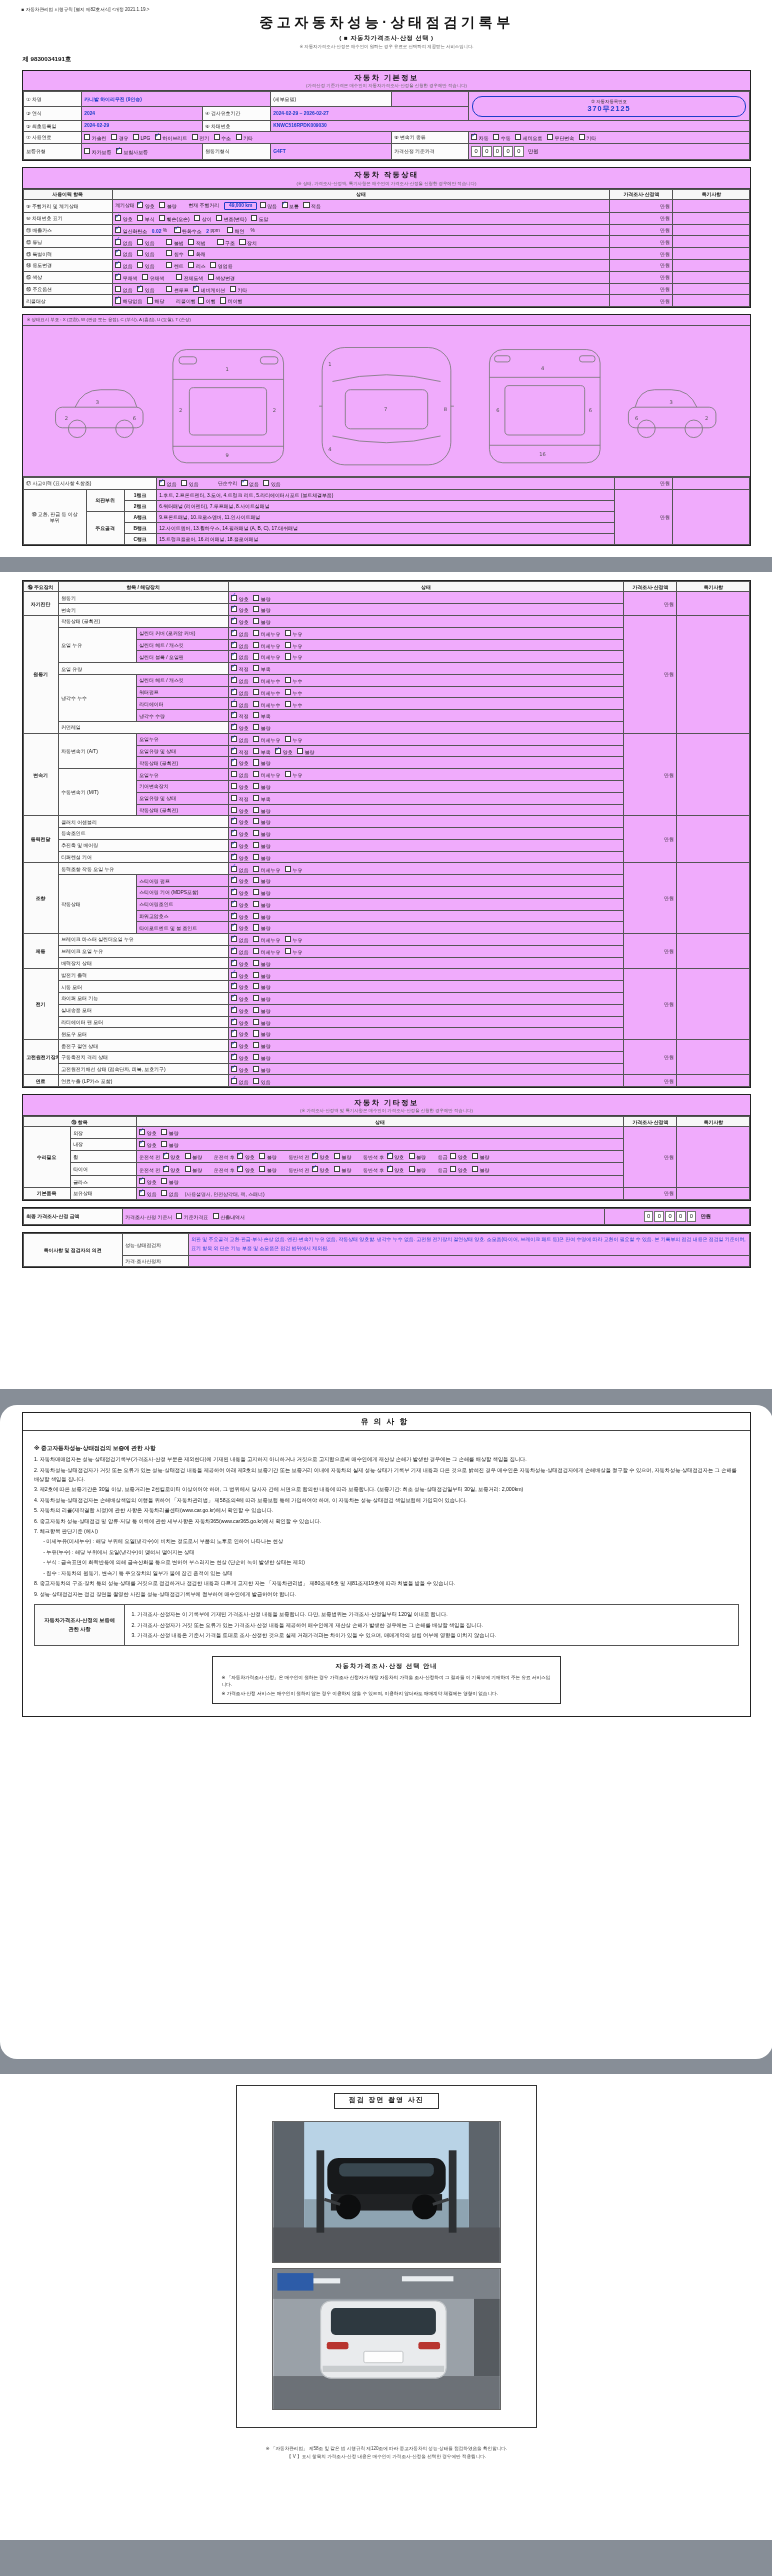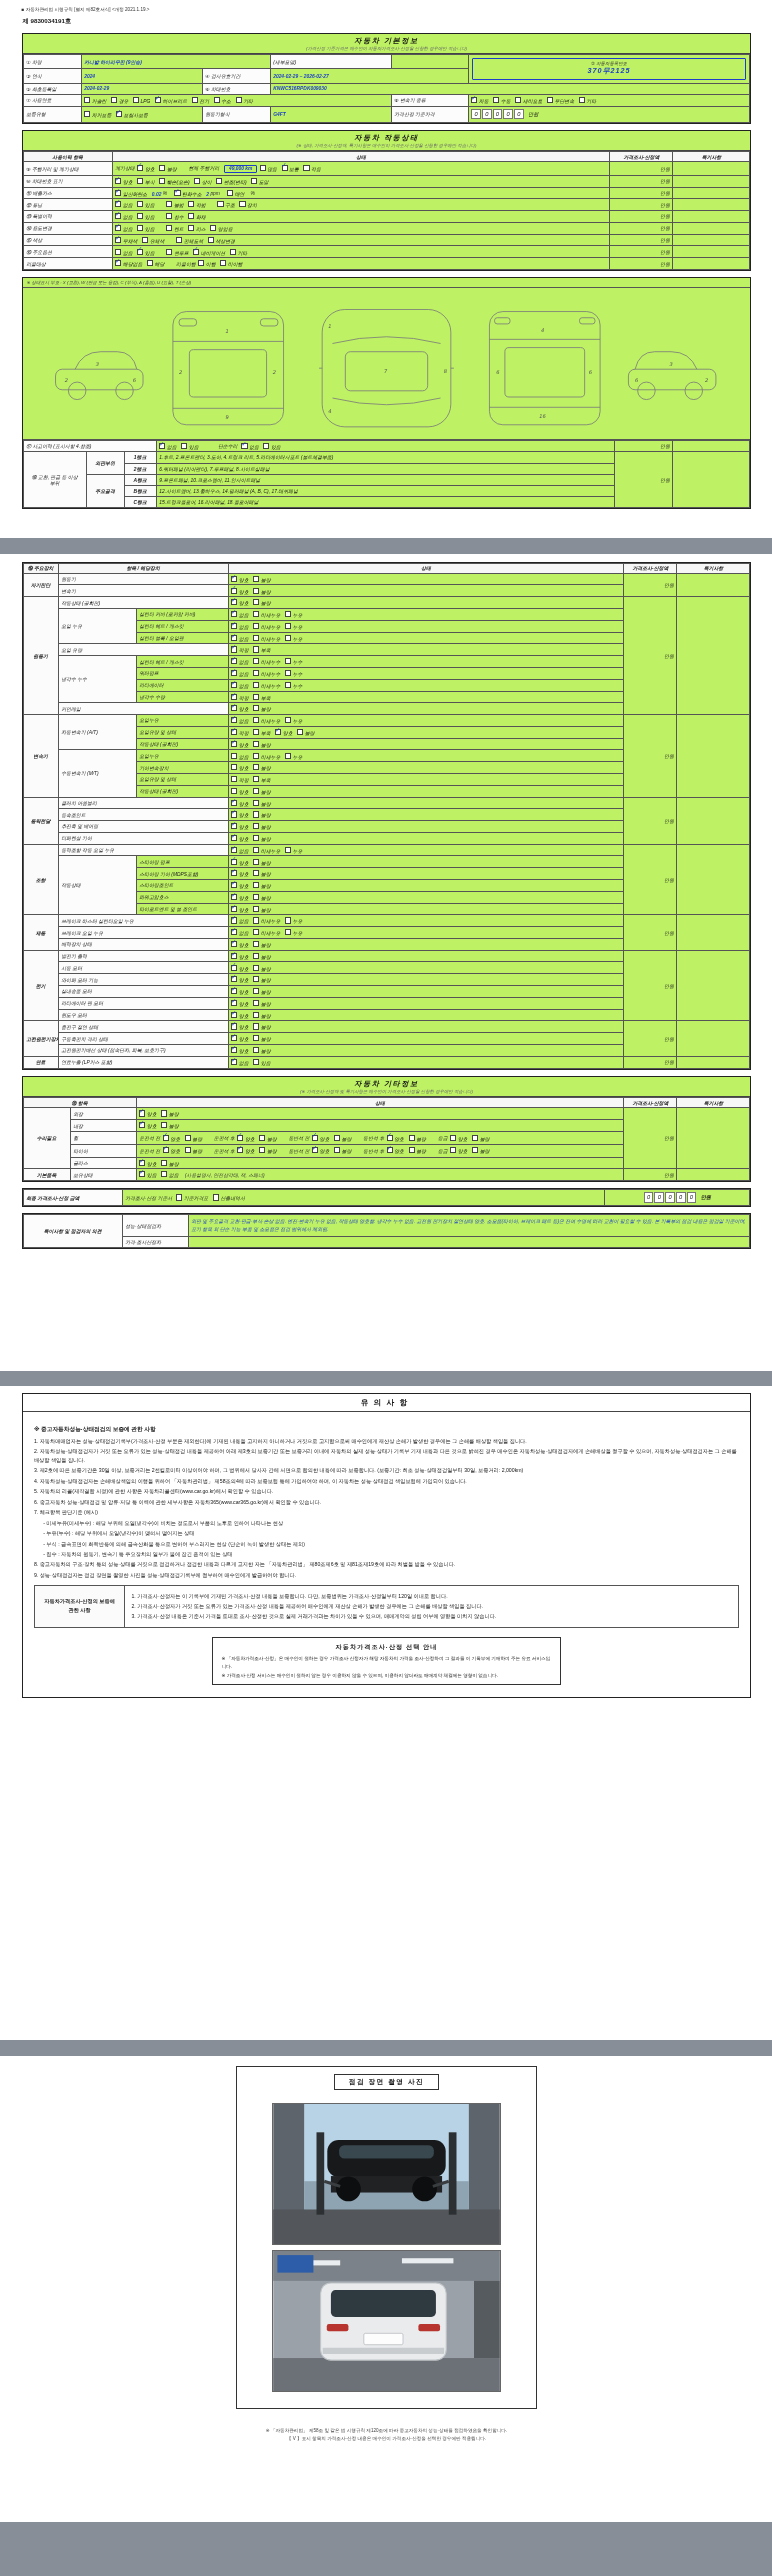--- a/index.html
+++ b/index.html
@@ -5,39 +5,39 @@
   html,body{margin:0;padding:0;}
   body{width:773px;height:2576px;overflow:hidden;background:#878e97;font-family:"Liberation Sans","DejaVu Sans",sans-serif;color:#151515;}
   .sheet{background:#fff;width:773px;box-sizing:border-box;padding:7.2px 21.6px 10.3px 21.6px;}
   .gap{height:15.5px;}
   .topnote{font-size:4.6px;color:#333;}
   .titlewrap{text-align:center;margin-top:2.1px;}
   .title{font-size:14px;font-weight:bold;letter-spacing:3.6px;}
   .subtitle{font-size:6.2px;font-weight:bold;margin-top:2.1px;letter-spacing:0.5px;}
   .subnote{font-size:4.4px;color:#666;margin-top:1px;}
   .docno{font-size:6.2px;font-weight:bold;margin:5.2px 0 1px 1px;}
-  .sec{border:1px solid #222;margin-top:6.2px;background:#bef264;font-style:italic;}
+  .sec{border:1px solid #222;margin-top:6.2px;background:#f0abfc;}
   .sec-head{text-align:center;padding:2.1px 1px;border-bottom:0.5px solid #444;}
   .sec-title{font-size:7.2px;font-weight:bold;letter-spacing:1.5px;}
   .sec-note{display:block;font-size:4.4px;color:#666;margin-top:0.5px;}
   table.tbl{width:100%;border-collapse:collapse;table-layout:fixed;}
   .tbl th,.tbl td{border:0.5px solid #555;font-size:4.9px;padding:2.1px 2.6px;vertical-align:middle;word-break:keep-all;overflow:hidden;}
   .tbl th{background:#f7f7f7;font-weight:bold;text-align:center;padding:1.5px;}
   td.lbl{background:#fcfcfc;}
   td.val{}
   .hand{color:#1c3ec9;font-weight:bold;}
   .vbox{display:inline-block;border:0.8px solid #1c3ec9;padding:0.5px 3.6px;margin:0 2.6px;border-radius:1px;}
   .cb{display:inline-block;width:4.1px;height:4.1px;border:0.5px solid #444;background:#fff;margin-right:1.5px;vertical-align:-0.5px;position:relative;}
   .cb.on::after{content:"✓";position:absolute;left:-1px;top:-4.1px;color:#1c3ec9;font-weight:bold;font-size:6.2px;}
   .opt{margin-right:4.6px;white-space:nowrap;display:inline-block;}
   .pre{margin-right:2.6px;color:#222;}
   .part{margin-right:7.2px;display:inline-block;}
   .tail{margin-left:1.5px;color:#333;}
   .price-cell{text-align:right;color:#222;}
-  .regbox{border:0.9px solid #1c3ec9;margin:1px;padding:2.1px 3.1px;text-align:center;border-radius:1px;}
+  .regbox{border:0.9px solid #1c3ec9;margin:1px;padding:2.1px 3.1px;text-align:center;border-radius:10px;}
   .reglabel{font-size:4.4px;display:block;color:#333;}
   .regval{font-size:7.2px;letter-spacing:1px;}
   .digit{display:inline-block;width:7.7px;height:8.8px;line-height:8.8px;border:0.5px solid #777;text-align:center;margin-right:1px;font-size:5.7px;background:#fff;}
   .unit{margin-left:2.1px;font-size:5.2px;}
   .gcell{text-align:center;font-weight:bold;background:#fbfbfb;}
   .scell{color:#222;}
   .mgrp{margin-right:7.2px;white-space:nowrap;display:inline-block;margin-top:0.5px;margin-bottom:0.5px;}
   .legend{font-size:4.4px;color:#444;padding:2.1px 4.1px;border-bottom:0.5px solid #555;}
   .diagwrap{padding:4.1px 0;border-bottom:0.5px solid #555;text-align:center;}
   .diagwrap svg{stroke:#7a7a7a;fill:none;stroke-width:1.6;}
@@ -63,20 +63,25 @@
   .fee{font-size:8.8px;font-weight:bold;}
   .footer{margin-top:17.5px;text-align:center;font-size:4.6px;color:#444;line-height:1.7;}
 </style>
 </head>
 <body>
 
 <div>
 
   <div class="sheet" style="min-height:538px;">
     <div class="topnote">■ 자동차관리법 시행규칙 [별지 제82호서식] &lt;개정 2021.1.19.&gt;</div>
+    <div class="titlewrap">
+      <div class="title">중고자동차성능·상태점검기록부</div>
+      <div class="subtitle">( ■ 자동차가격조사·산정 선택 )</div>
+      <div class="subnote">※ 자동차가격조사·산정은 매수인이 원하는 경우 유료로 선택하여 제공받는 서비스입니다.</div>
+    </div>
     <div class="docno">제 9830034191호</div>
 
     <div class="sec">
       <div class="sec-head">
         <span class="sec-title">자동차 기본정보</span>
         <span class="sec-note">(가격산정 기준가격은 매수인이 자동차가격조사·산정을 신청한 경우에만 적습니다)</span>
       </div>
       <table class="tbl">
         <colgroup>
             <col style="width:58px">
@@ -642,21 +647,21 @@
           <td class="lbl">가격·조사산정자</td>
           <td class="hand"></td>
         </tr>
       </tbody>
         </table>
     </div>
   </div>
 
   <div class="gap"></div>
 
-  <div class="sheet" style="min-height:654px;">
+  <div class="sheet" style="min-height:654px;border-radius:17px;">
     <div class="notice-box">
       <div class="notice-head">유의사항</div>
       <div class="notice-body">
         <div class="nheading">※ 중고자동차성능·상태점검의 보증에 관한 사항</div>
         <div>
             <div class="nitem">1. 자동차매매업자는 성능·상태점검기록부(가격조사·산정 부분은 제외한다)에 기재된 내용을 고지하지 아니하거나 거짓으로 고지함으로써 매수인에게 재산상 손해가 발생한 경우에는 그 손해를 배상할 책임을 집니다.</div>
             <div class="nitem">2. 자동차성능·상태점검자가 거짓 또는 오류가 있는 성능·상태점검 내용을 제공하여 아래 제3호의 보증기간 또는 보증거리 이내에 자동차의 실제 성능·상태가 기록부 기재 내용과 다른 것으로 밝혀진 경우 매수인은 자동차성능·상태점검자에게 손해배상을 청구할 수 있으며, 자동차성능·상태점검자는 그 손해를 배상할 책임을 집니다.</div>
             <div class="nitem">3. 제2호에 따른 보증기간은 30일 이상, 보증거리는 2천킬로미터 이상이어야 하며, 그 범위에서 당사자 간에 서면으로 합의한 내용에 따라 보증합니다. (보증기간: 최초 성능·상태점검일부터 30일, 보증거리: 2,000km)</div>
             <div class="nitem">4. 자동차성능·상태점검자는 손해배상책임의 이행을 위하여 「자동차관리법」 제58조의4에 따라 보증보험 등에 가입하여야 하며, 이 자동차는 성능·상태점검 책임보험에 가입되어 있습니다.</div>
             <div class="nitem">5. 자동차의 리콜(제작결함 시정)에 관한 사항은 자동차리콜센터(www.car.go.kr)에서 확인할 수 있습니다.</div>

